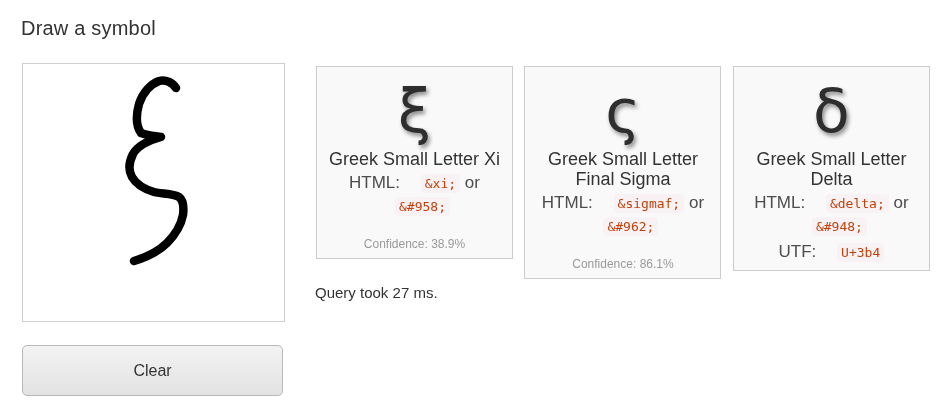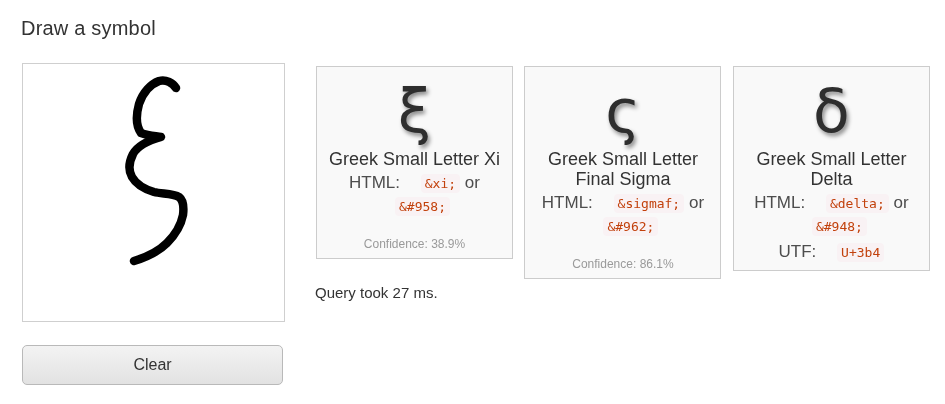--- a/index.html
+++ b/index.html
@@ -22,21 +22,21 @@
   .draw-canvas {
     position: absolute; left: 22px; top: 63px;
     width: 263px; height: 259px;
     background: #fff;
     border: 1px solid #cfcfcf;
   }
   .draw-canvas svg { display: block; }
 
   .clear-button {
     position: absolute; left: 22px; top: 345px;
-    width: 261px; height: 40px;
+    width: 261px; height: 51px;
     background: linear-gradient(#f3f3f3, #e2e2e2);
     border: 1px solid #b9b9b9;
     border-radius: 5px;
     font-family: "Liberation Sans", sans-serif;
     font-size: 16px; color: #333;
     text-align: center;
     cursor: pointer;
   }
 
   .results-row {

